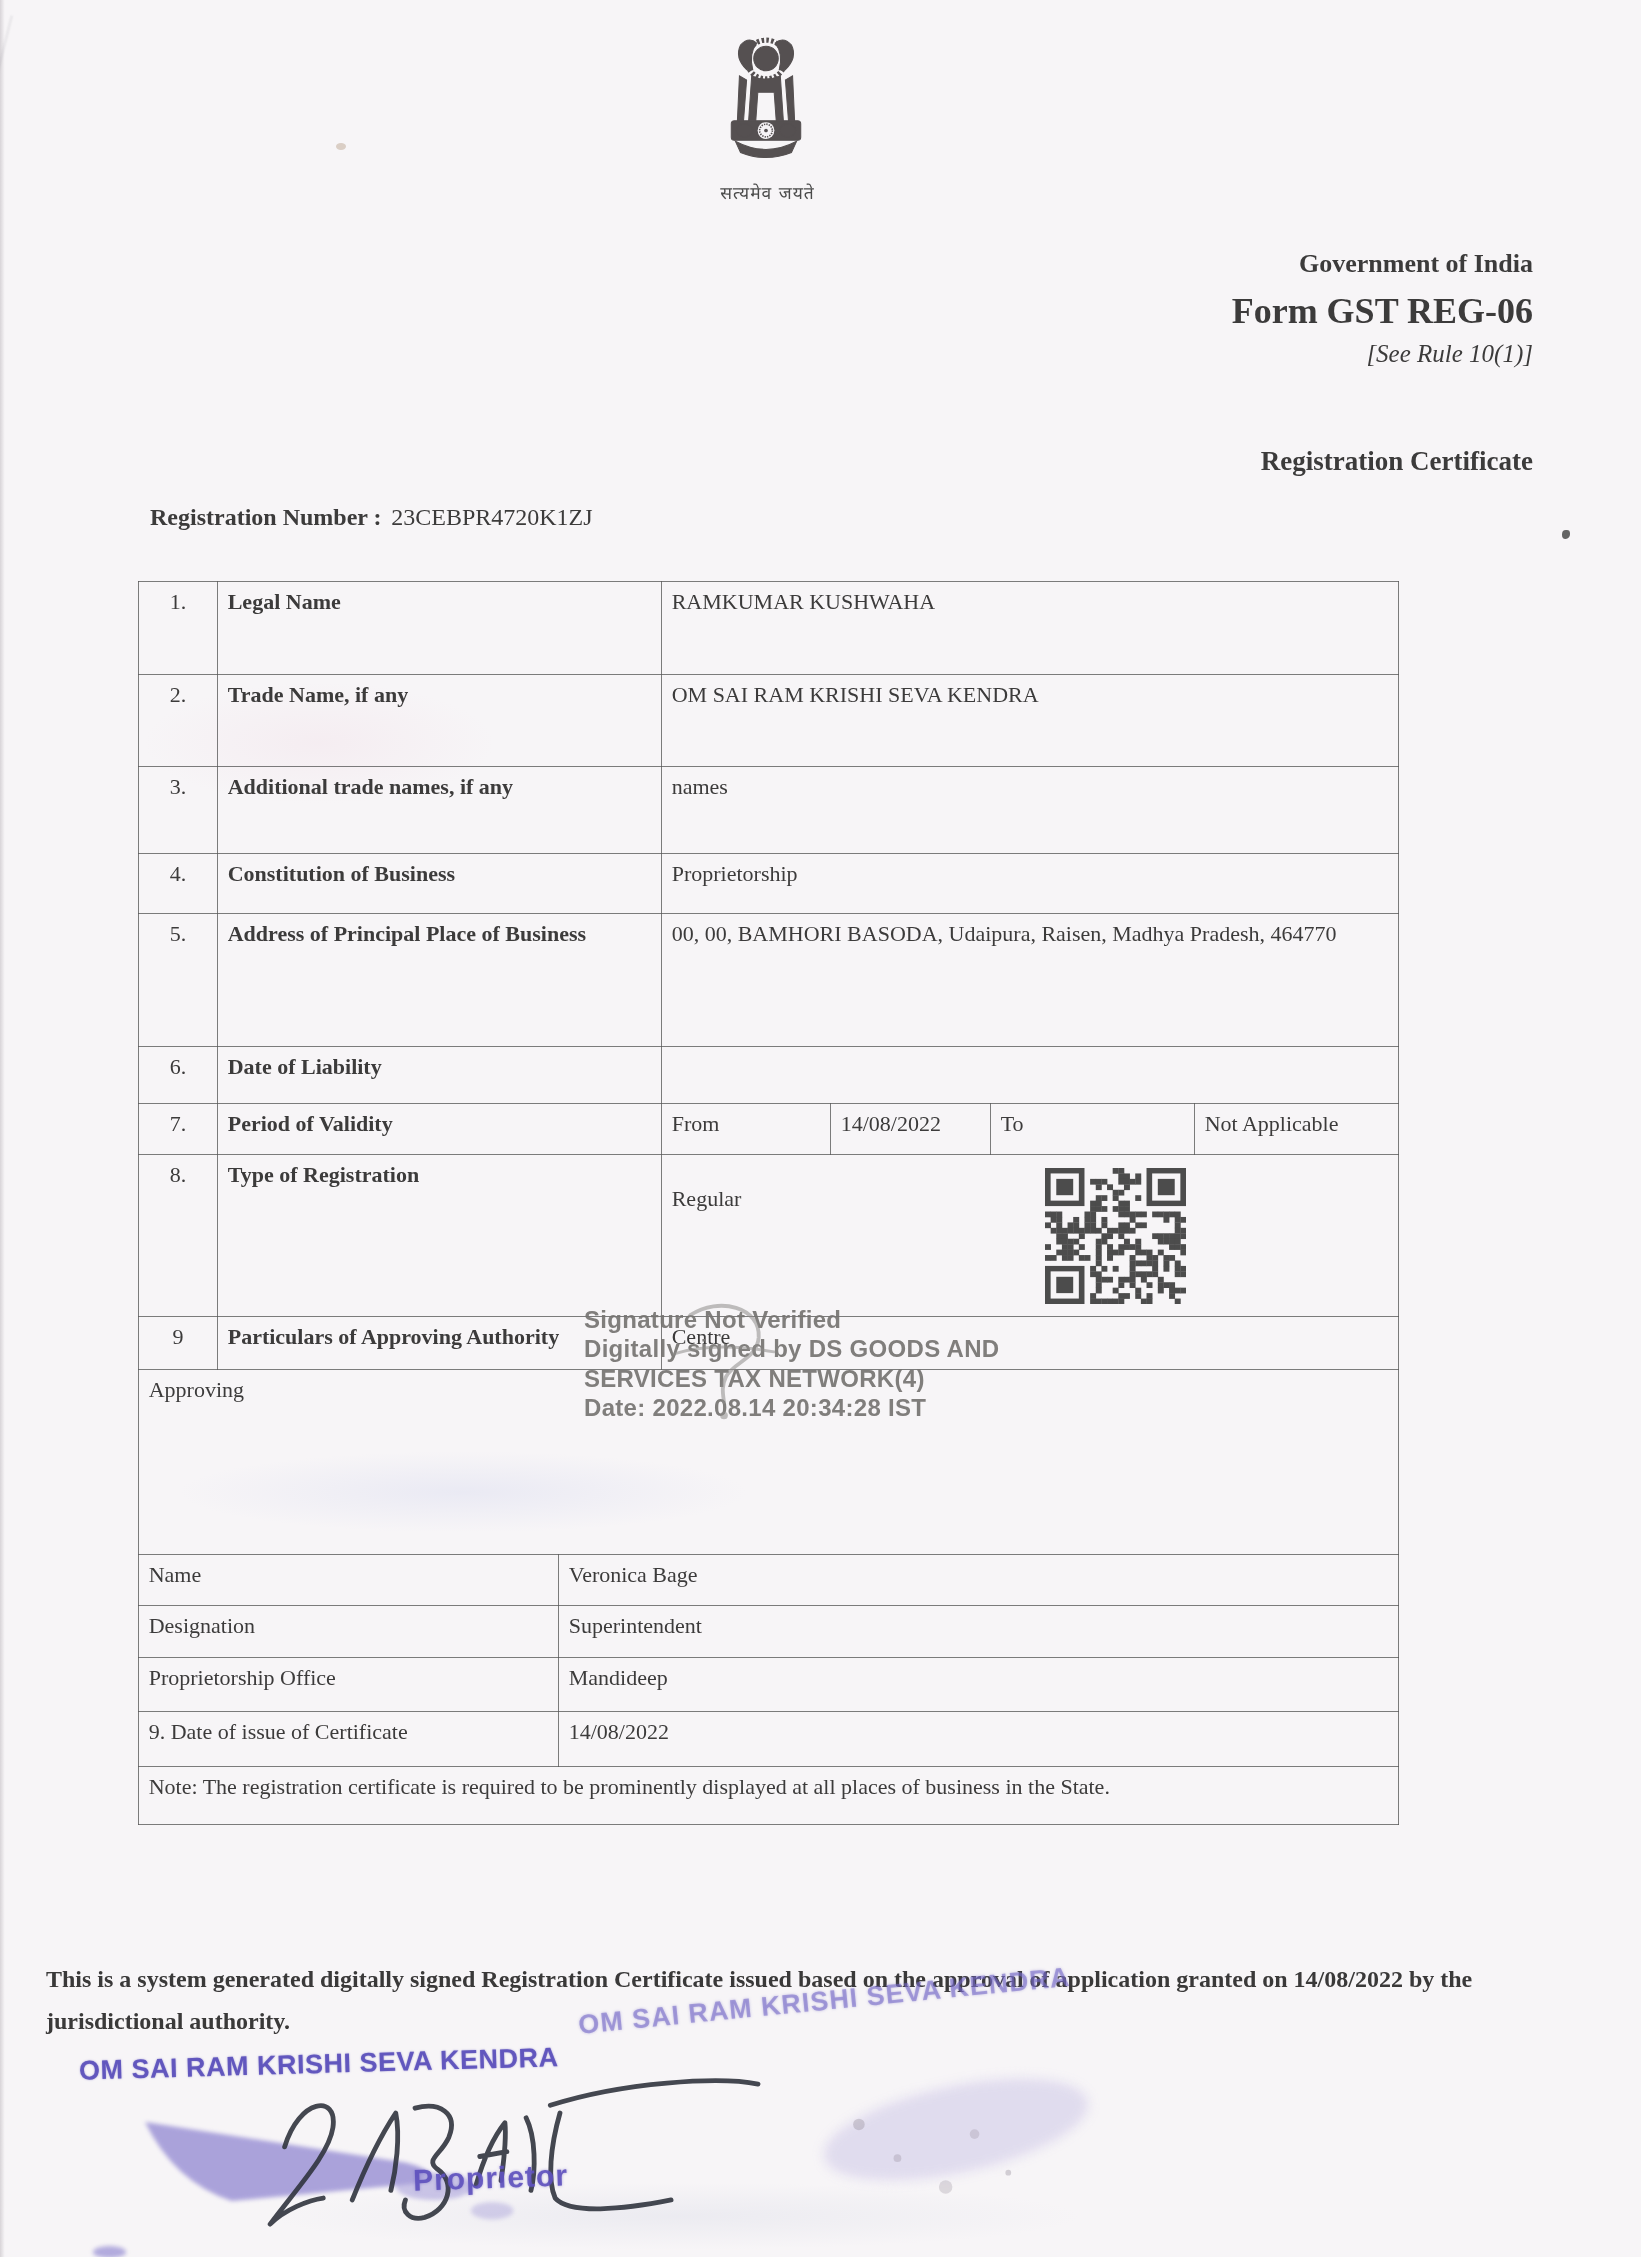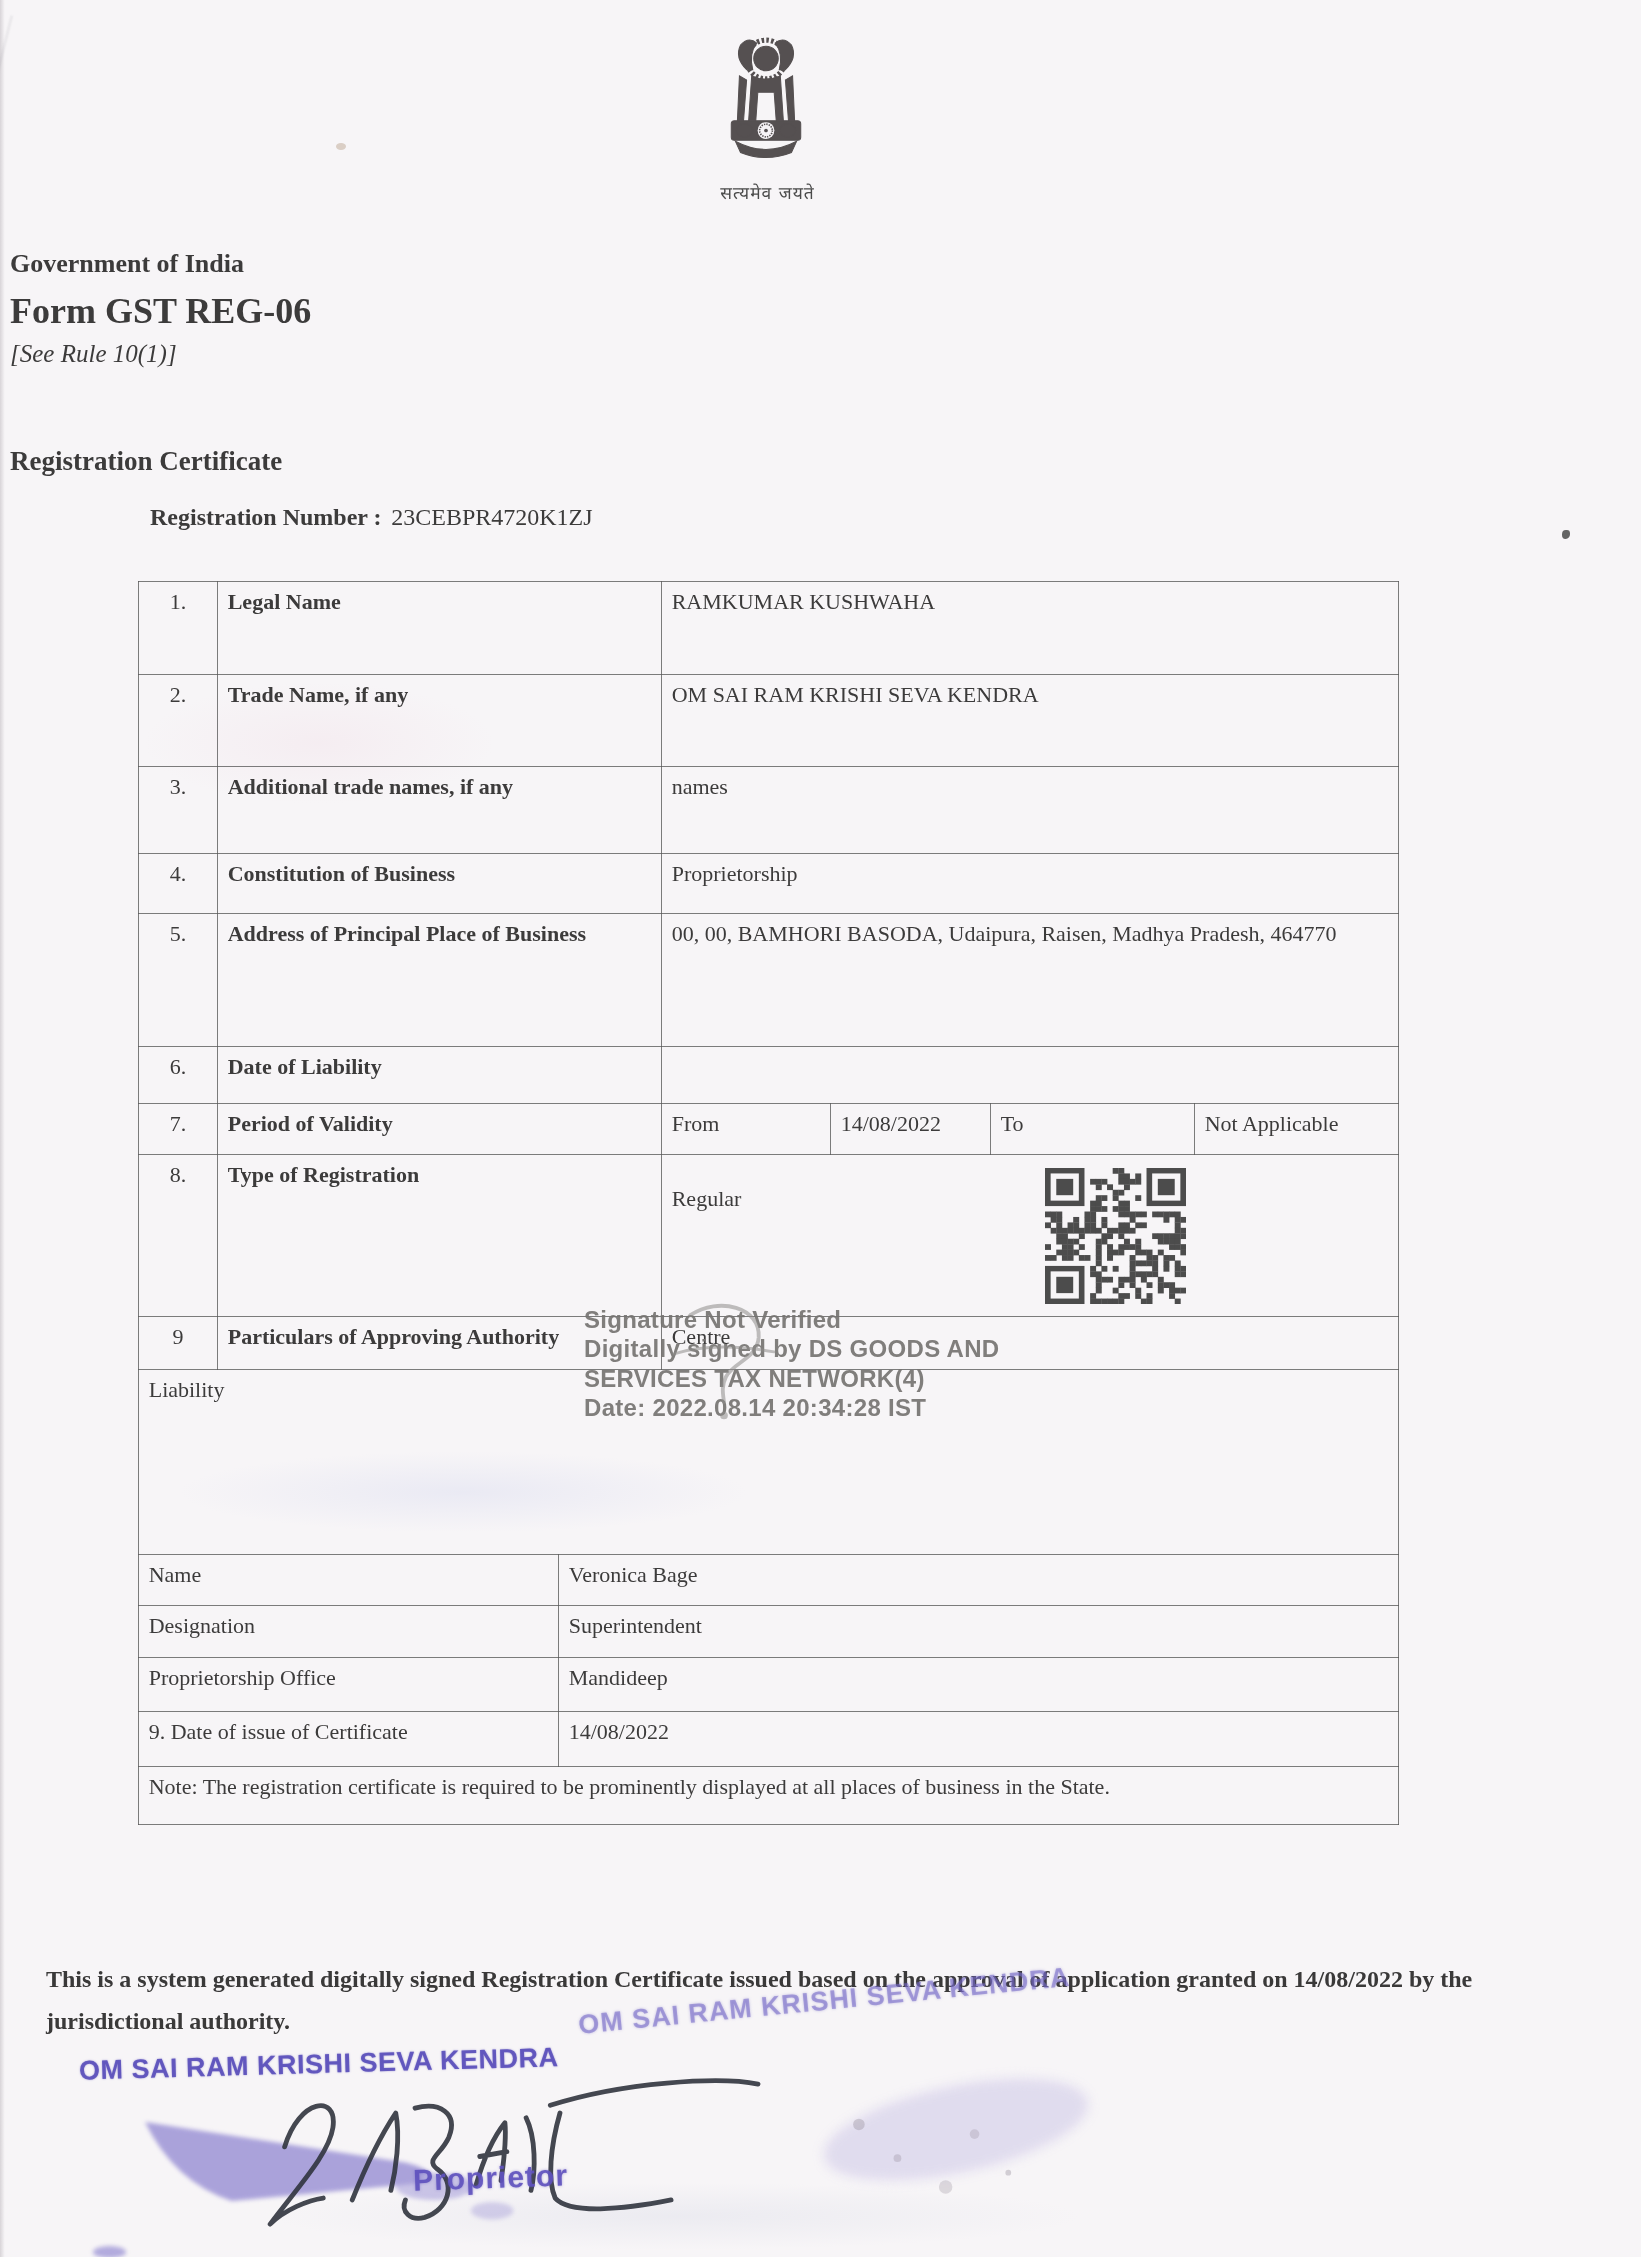--- a/index.html
+++ b/index.html
@@ -12,21 +12,21 @@
       radial-gradient(ellipse 290px 116px at 241px 2394px, rgba(160,150,210,.25), rgba(160,150,210,0) 70%),
       linear-gradient(90deg, #d8d4d8 0px, rgba(216,212,216,0) 4.8px),
       #f7f5f7;
     font-family:"Liberation Serif","DejaVu Serif",serif;color:#3c3b3b;padding-left:32px;
   }
   .abs{position:absolute;}
   
   .emblem{left:712px;top:35px;width:108px;height:143px;}
   .emblem-caption{left:666px;top:180px;width:203px;text-align:center;
     font-family:"DejaVu Sans",sans-serif;font-size:17.4px;color:#4a4a4a;letter-spacing:1px;}
-  .hgroup{left:10px;top:0;width:1533px;text-align:left;}
+  .hgroup{left:0;top:0;width:1533px;text-align:right;}
   .h-gov{top:249px;font-size:26px;font-weight:bold;}
   .h-form{top:290px;font-size:36px;font-weight:bold;}
   .h-rule{top:340px;font-size:25px;font-style:italic;}
   .h-cert{top:446px;font-size:27px;font-weight:bold;}
   .regline{left:150px;top:504px;font-size:24px;}
   .regline b{margin-right:9.7px;}
   
   table.main{position:absolute;left:138px;top:581px;width:1260px;border-collapse:collapse;table-layout:fixed;}
   table.main td{border:1.9px solid rgba(88,88,88,.78);vertical-align:top;
     font-size:22px;color:#3c3b3b;padding:6.8px 9.7px;overflow:visible;}
@@ -153,21 +153,21 @@
       <td class="num">8.</td>
       <td class="lbl" colspan="2">Type of Registration</td>
       <td colspan="4" style="padding-top:31px">Regular</td>
     </tr>
     <tr style="height:53px">
       <td class="num">9</td>
       <td class="lbl" colspan="2">Particulars of Approving Authority</td>
       <td colspan="4">Centre</td>
     </tr>
     <tr style="height:185px">
-      <td colspan="7" class="sigcell">Liability</td>
+      <td colspan="7" class="sigcell">Approving</td>
     </tr>
     <tr style="height:51px">
       <td colspan="2" class="plain">Name</td>
       <td colspan="5">Veronica Bage</td>
     </tr>
     <tr style="height:52px">
       <td colspan="2" class="plain">Designation</td>
       <td colspan="5">Superintendent</td>
     </tr>
     <tr style="height:54px">

